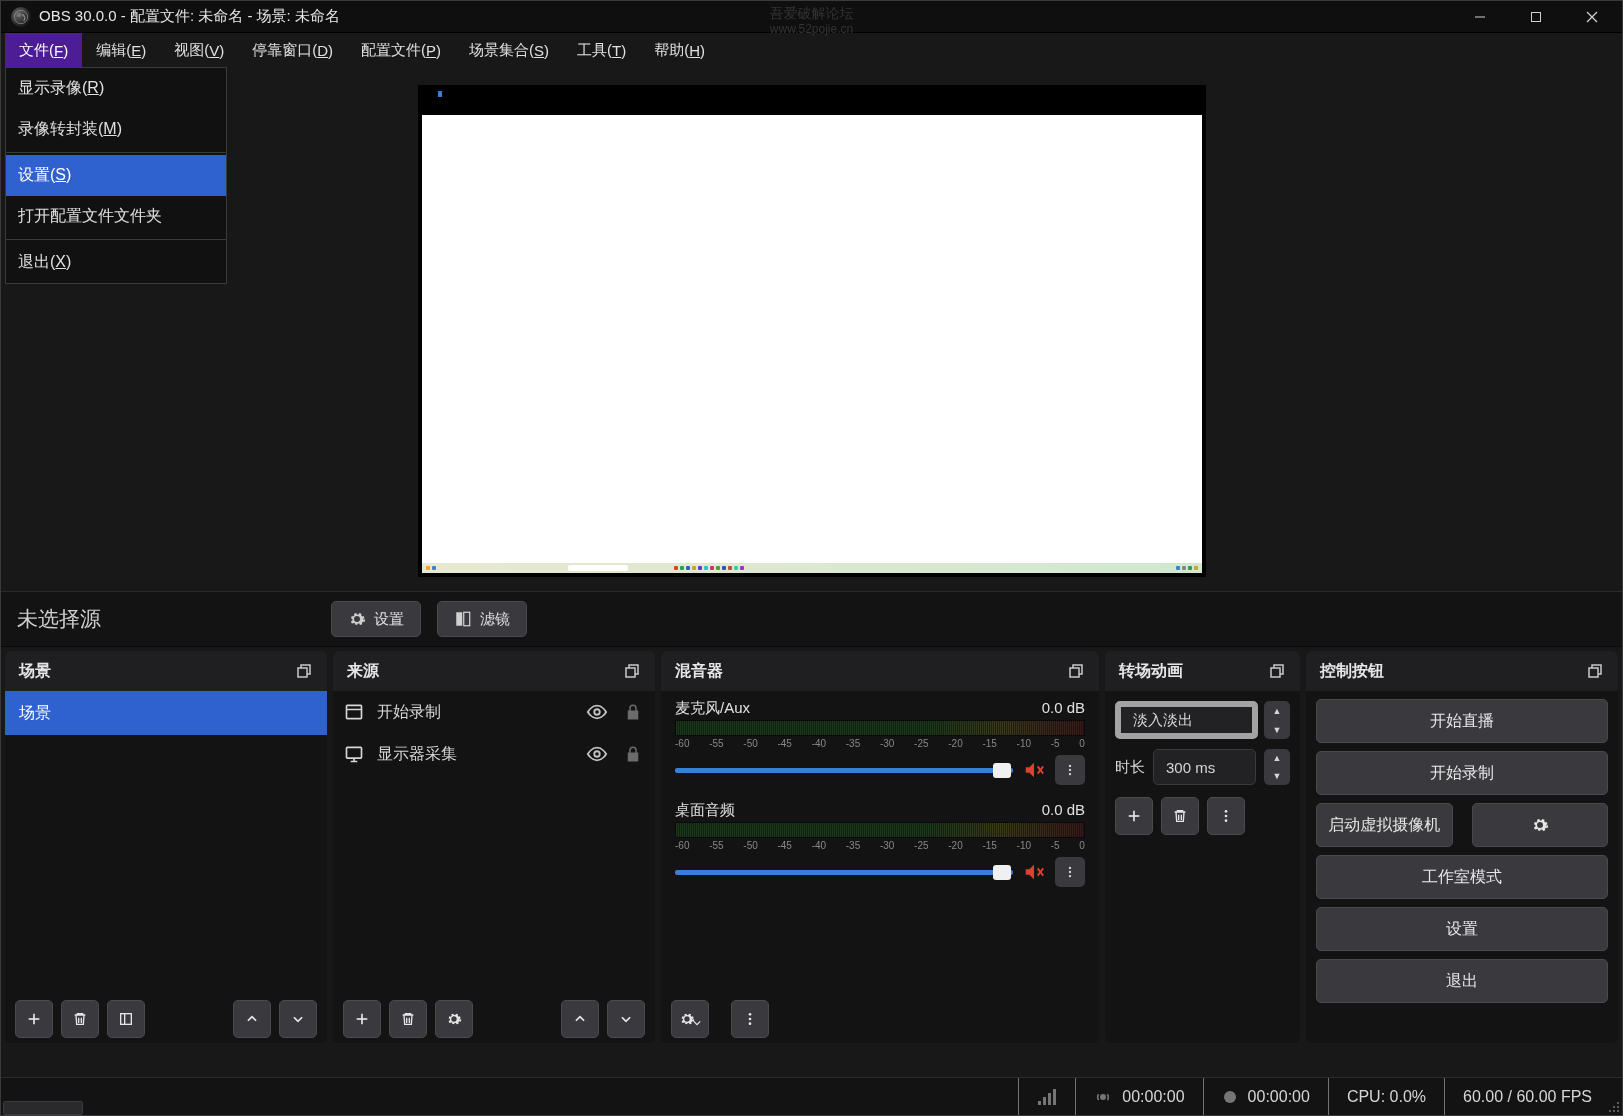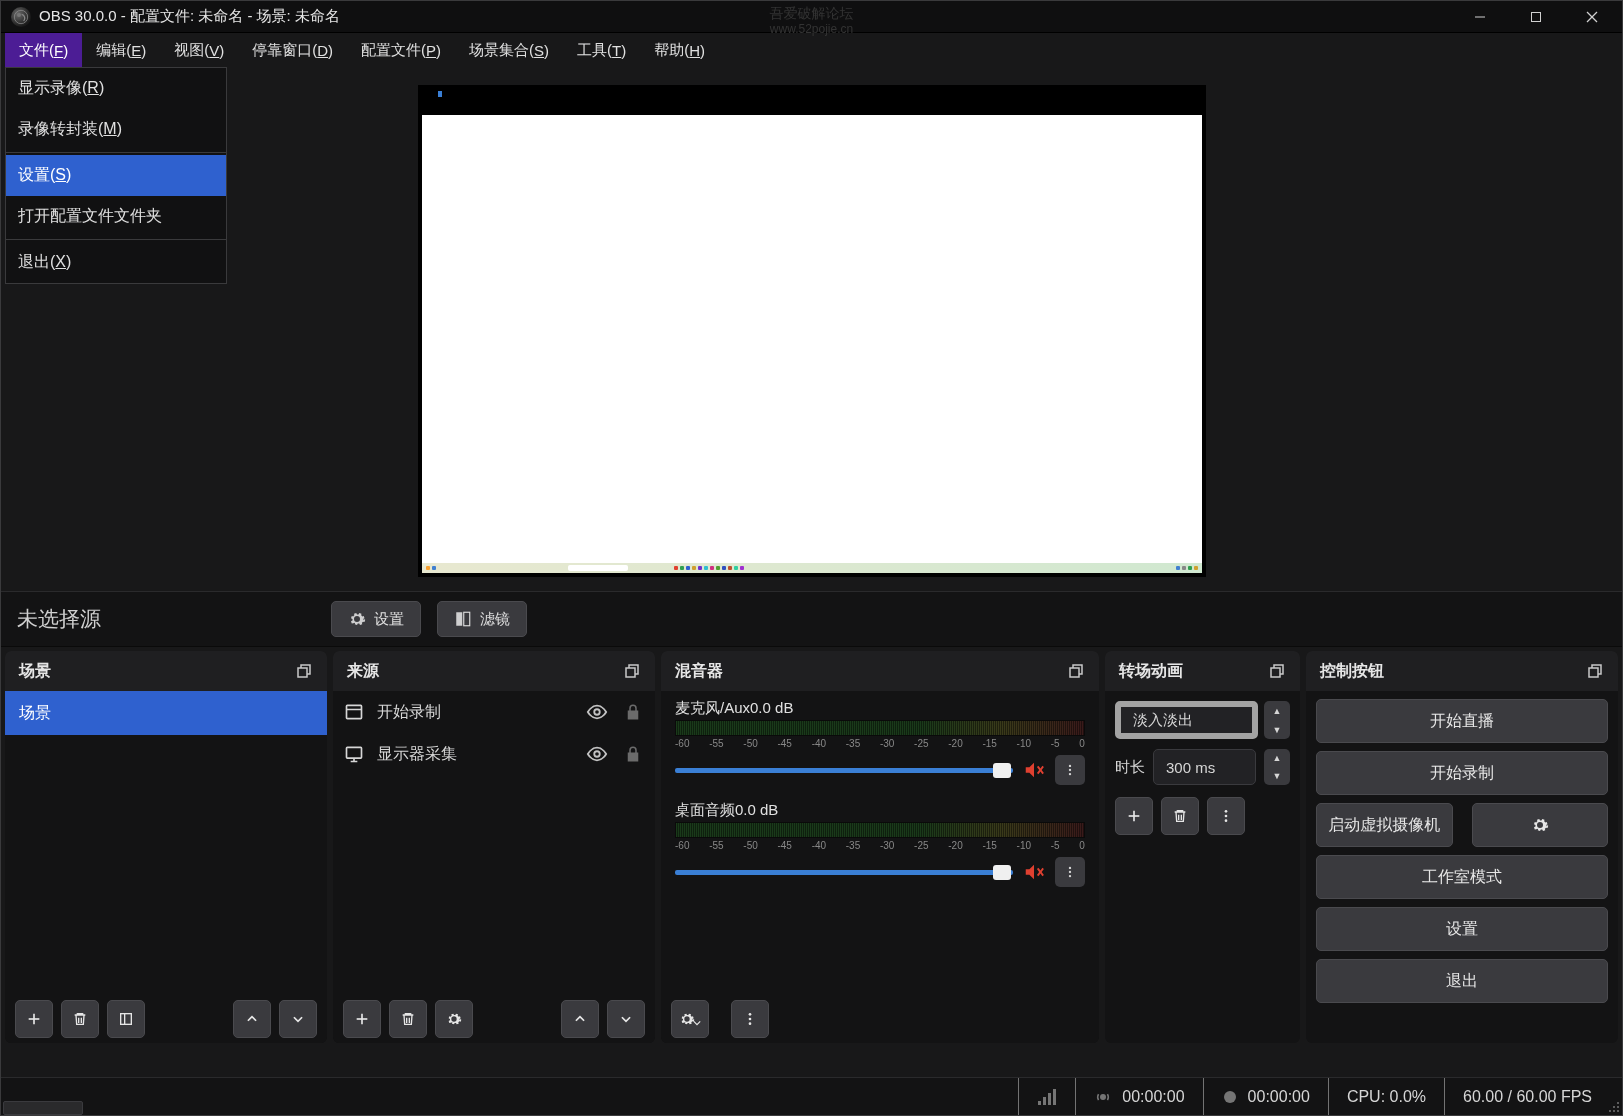--- a/index.html
+++ b/index.html
@@ -41,21 +41,21 @@
 .scene-row{height:44px;display:flex;align-items:center;padding:0 14px;font-size:16px;cursor:pointer}
 .scene-row.sel{background:#2f61cf;color:#fff}
 .src-row{height:42px;display:flex;align-items:center;padding:0 10px;gap:12px;font-size:16px}
 .src-icon{width:22px;height:22px;display:flex;align-items:center;justify-content:center}
 .src-label{flex:1}
 .src-eye,.src-lock{width:24px;display:flex;justify-content:center;opacity:.9;cursor:pointer}
 .src-lock{opacity:.45}
 .dock-toolbar{height:48px;display:flex;align-items:center;gap:8px;padding:0 10px;background:#131314}
 .tb-btn{width:38px;height:38px;background:#3a3a3e;border:1px solid #4a4a4e;border-radius:5px;display:flex;align-items:center;justify-content:center;color:#e6e6e6;cursor:pointer}
 .mixer-ch{padding:8px 14px 2px}
-.mx-hdr{display:flex;justify-content:flex-start;font-size:15px;margin-bottom:2px;color:#e0e0e0}
+.mx-hdr{display:flex;justify-content:space-between;font-size:15px;margin-bottom:2px;color:#e0e0e0}
 .mx-meter{height:16px;background:linear-gradient(90deg,#1a3a1a,#1a3a1a 60%,#3a3a1a 80%,#3a1a1a);border:1px solid #0a0a0a;position:relative;margin-bottom:2px}
 .mx-meter::before{content:"";position:absolute;inset:0;background:repeating-linear-gradient(90deg,transparent 0 1px,rgba(0,0,0,.45) 1px 2px)}
 .mx-scale{display:flex;justify-content:space-between;font-size:10px;color:#888;margin-bottom:6px}
 .mx-ctrl{display:flex;align-items:center;gap:10px;margin-bottom:6px}
 .mx-slider{flex:1;height:5px;background:#3a7fd5;border-radius:2px;position:relative}
 .mx-thumb{position:absolute;right:2px;top:-5px;width:18px;height:15px;background:#f0f0f0;border-radius:3px}
 .mx-mute{color:#e04030;cursor:pointer}
 .mx-more{width:30px;height:30px;background:#3a3a3e;border-radius:5px;display:flex;align-items:center;justify-content:center;cursor:pointer}
 .trans-body{padding:10px 10px 0}
 .trans-sel{display:flex;gap:6px;margin-bottom:10px}

